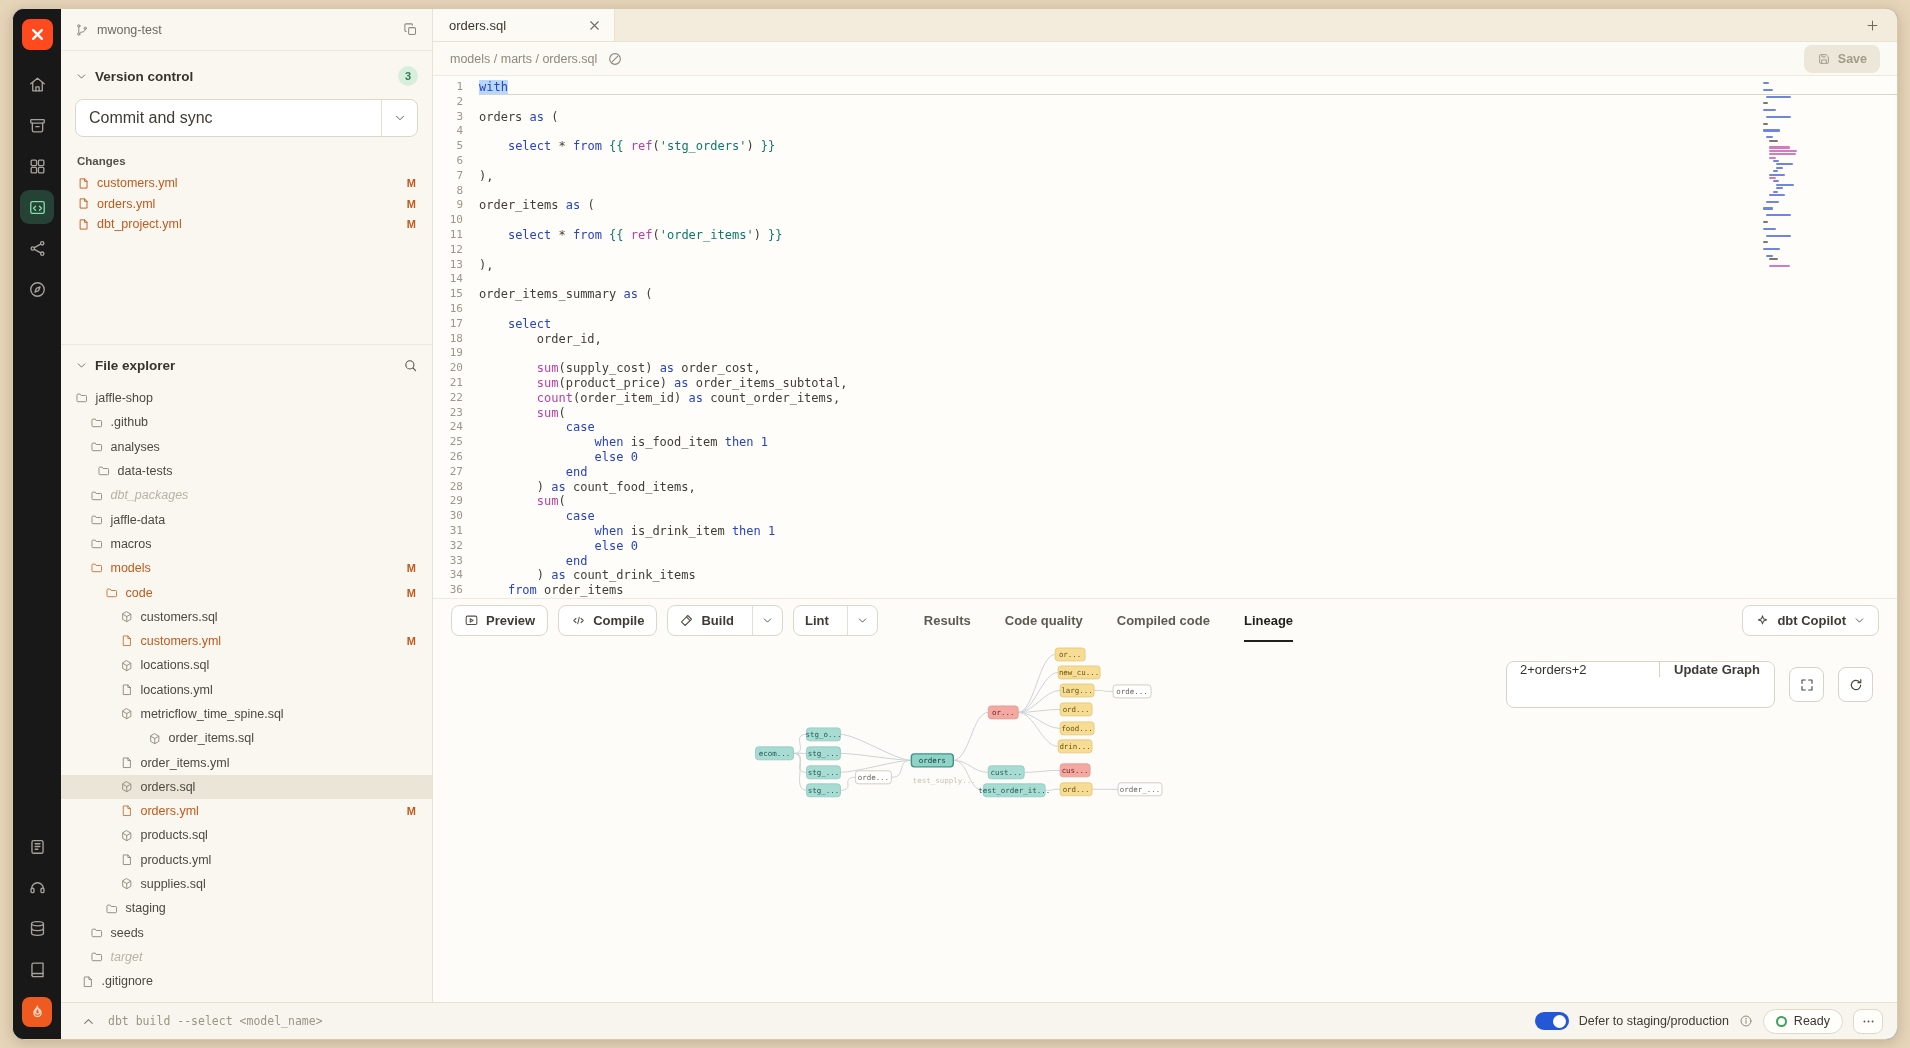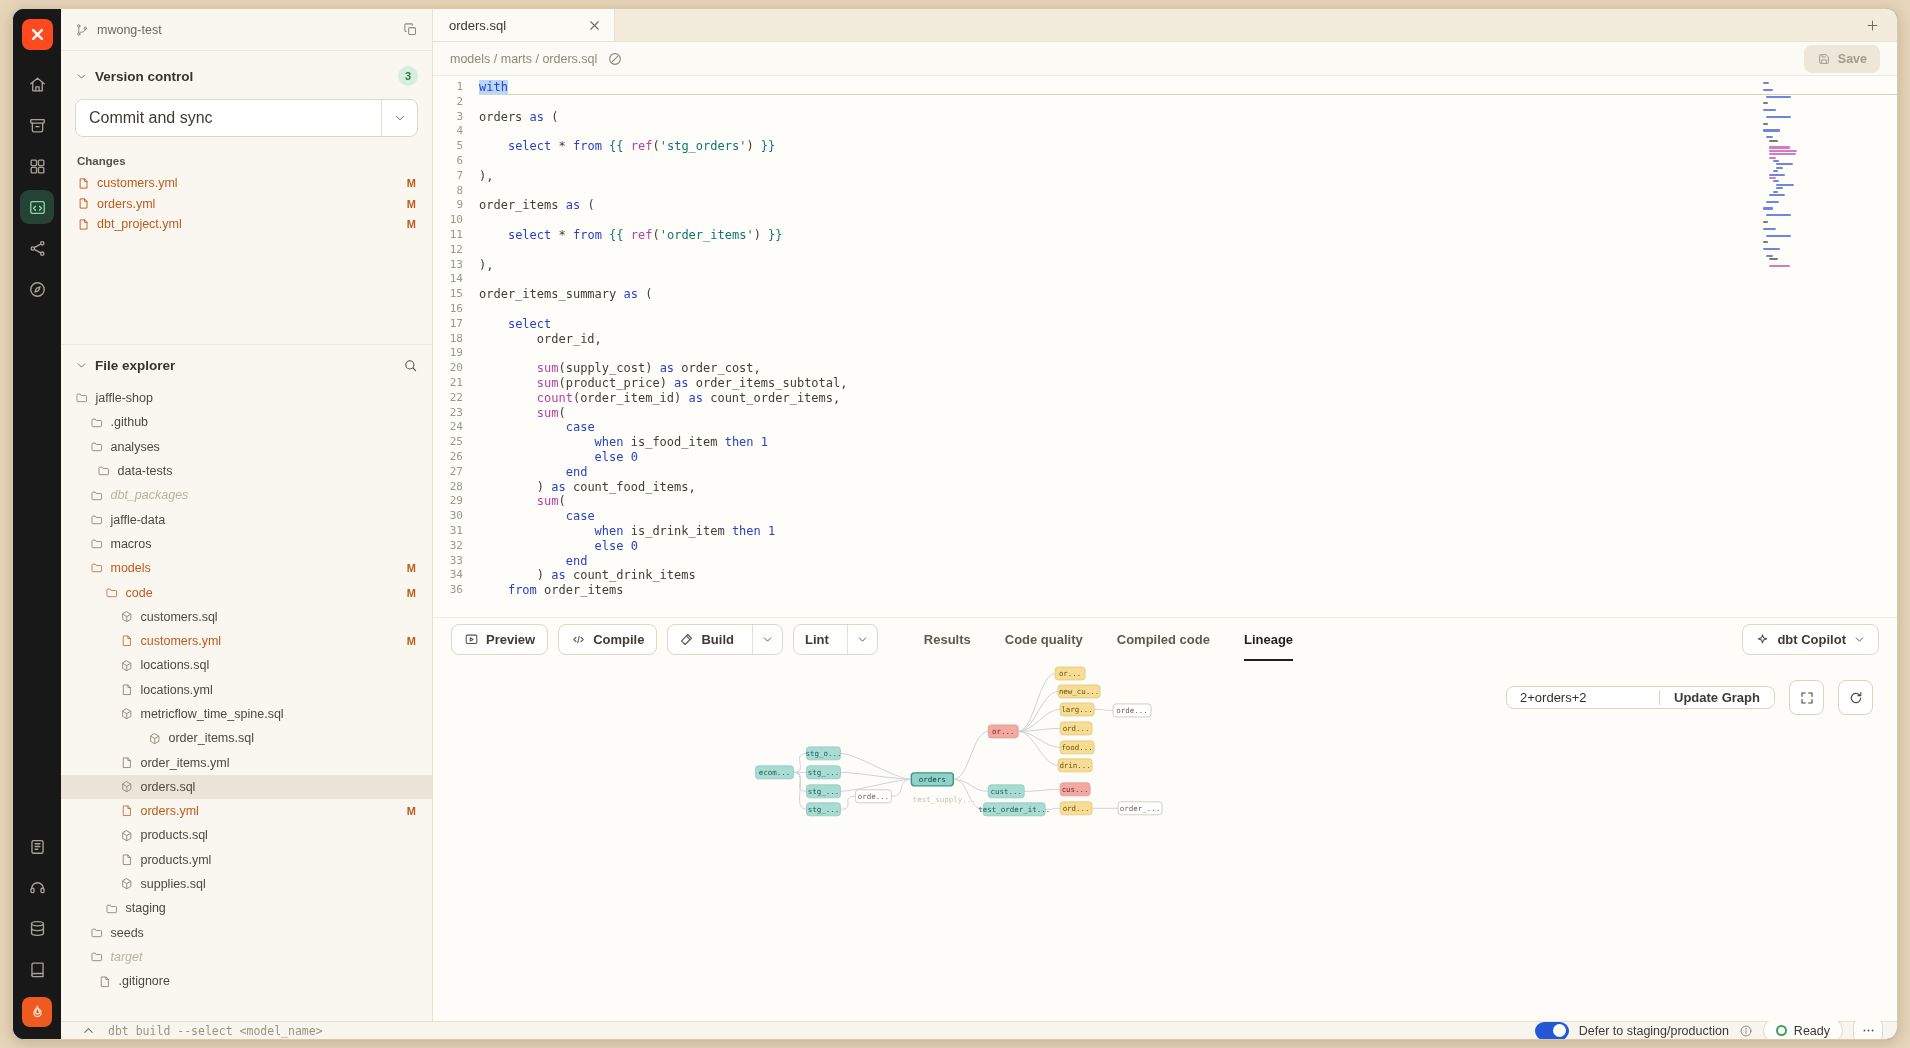--- a/index.html
+++ b/index.html
@@ -81,27 +81,27 @@
 .ttab.active{color:#211f1a;}
 .ttab.active::after{content:"";position:absolute;left:0;right:0;bottom:0;height:2px;background:#211f1a;}
 .copilot-btn{margin-left:auto;}
 
 .lineage{height:360px;flex:none;position:relative;background:#fdfcf9;}
 .dag{position:absolute;inset:0;width:100%;height:100%;}
 .edge{fill:none;stroke:#cdd3d5;stroke-width:1;}
 .nlabel{font-family:"DejaVu Sans Mono",monospace;font-size:7.5px;}
 .nlabel.ghost{fill:#cac3b2;}
 .lineage-controls{position:absolute;top:19px;right:24px;display:flex;align-items:center;gap:14px;}
-.input-group{display:flex;height:23px;background:#fff;border:1px solid #d9d3c4;border-radius:8px;overflow:hidden;align-items:center;}
+.input-group{display:flex;height:47px;background:#fff;border:1px solid #d9d3c4;border-radius:8px;overflow:hidden;align-items:flex-start;}
 .selector-input{width:152px;border:none;outline:none;padding:0 13px;font-size:13px;color:#33312b;background:transparent;font-family:"Liberation Sans",sans-serif;}
 .update-btn{display:flex;align-items:center;padding:0 14px;border-left:1px solid #d9d3c4;font-size:13px;font-weight:600;color:#3e3b33;background:#fff;cursor:pointer;font-family:"Liberation Sans",sans-serif;border-top:none;border-right:none;border-bottom:none;}
 .icon-btn{width:35px;height:35px;border:1px solid #d9d3c4;border-radius:8px;background:#fff;display:flex;align-items:center;justify-content:center;color:#4a473e;cursor:pointer;}
 .icon-btn .icn{width:16px;height:16px;}
 
-.statusbar{height:18px;flex:none;background:#f8f5ee;border-top:1px solid #e7e1d2;display:flex;align-items:center;gap:12px;padding:0 14px 0 20px;}
+.statusbar{height:37px;flex:none;background:#f8f5ee;border-top:1px solid #e7e1d2;display:flex;align-items:center;gap:12px;padding:0 14px 0 20px;}
 .sb-chevron{width:15px;height:15px;color:#7b776b;cursor:pointer;}
 .sb-command{font-family:"DejaVu Sans Mono",monospace;font-size:11.5px;color:#9b9583;}
 .sb-right{margin-left:auto;display:flex;align-items:center;gap:10px;}
 .toggle{width:34px;height:18px;border-radius:9px;background:#2457d6;position:relative;cursor:pointer;}
 .toggle::after{content:"";position:absolute;right:2.5px;top:2.5px;width:13px;height:13px;border-radius:50%;background:#fff;}
 .defer-label{font-size:12.5px;color:#3e3b33;}
 .info-icn{width:14px;height:14px;color:#8f8a7c;cursor:pointer;}
 .ready-pill{display:flex;align-items:center;gap:7px;height:25px;padding:0 12px;border:1px solid #ded8c9;border-radius:13px;background:#fffefb;font-size:12.5px;color:#3a372f;}
 .ready-ring{width:11px;height:11px;border-radius:50%;border:2.5px solid #41a05f;}
 .dots-btn{width:30px;height:25px;border:1px solid #ded8c9;border-radius:8px;display:flex;align-items:center;justify-content:center;color:#55524a;background:#fffefb;cursor:pointer;}
@@ -516,21 +516,21 @@
                 <span class="tree-label">seeds</span>
               </div>
               <div class="tree-row dim" style="padding-left: 29px;">
                 <span class="icn">
                   <svg viewBox="0 0 24 24" fill="none" stroke="currentColor" stroke-width="1.7" stroke-linecap="round" stroke-linejoin="round">
                     <path d="M3.5 7A1.5 1.5 0 0 1 5 5.5h4.2L11 8h8a1.5 1.5 0 0 1 1.5 1.5v8A1.5 1.5 0 0 1 19 19H5a1.5 1.5 0 0 1-1.5-1.5z"></path>
                   </svg>
                 </span>
                 <span class="tree-label">target</span>
               </div>
-              <div class="tree-row" style="padding-left: 37px;">
+              <div class="tree-row" style="padding-left: 20px;">
                 <span class="icn">
                   <svg viewBox="0 0 24 24" fill="none" stroke="currentColor" stroke-width="1.7" stroke-linecap="round" stroke-linejoin="round">
                     <path d="M6.5 3.5H14l4.5 4.5v12.5h-12z"></path>
                     <path d="M14 3.5V8h4.5"></path>
                   </svg>
                 </span>
                 <span class="tree-label">.gitignore</span>
               </div>
             </div>
         </section>

